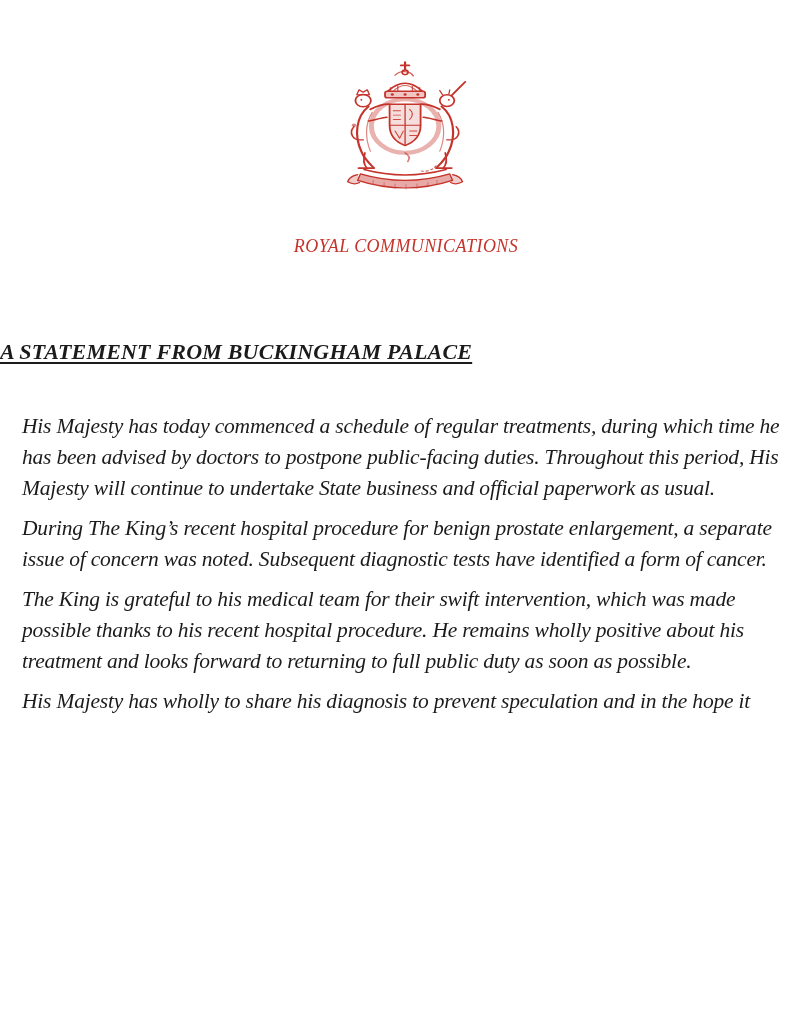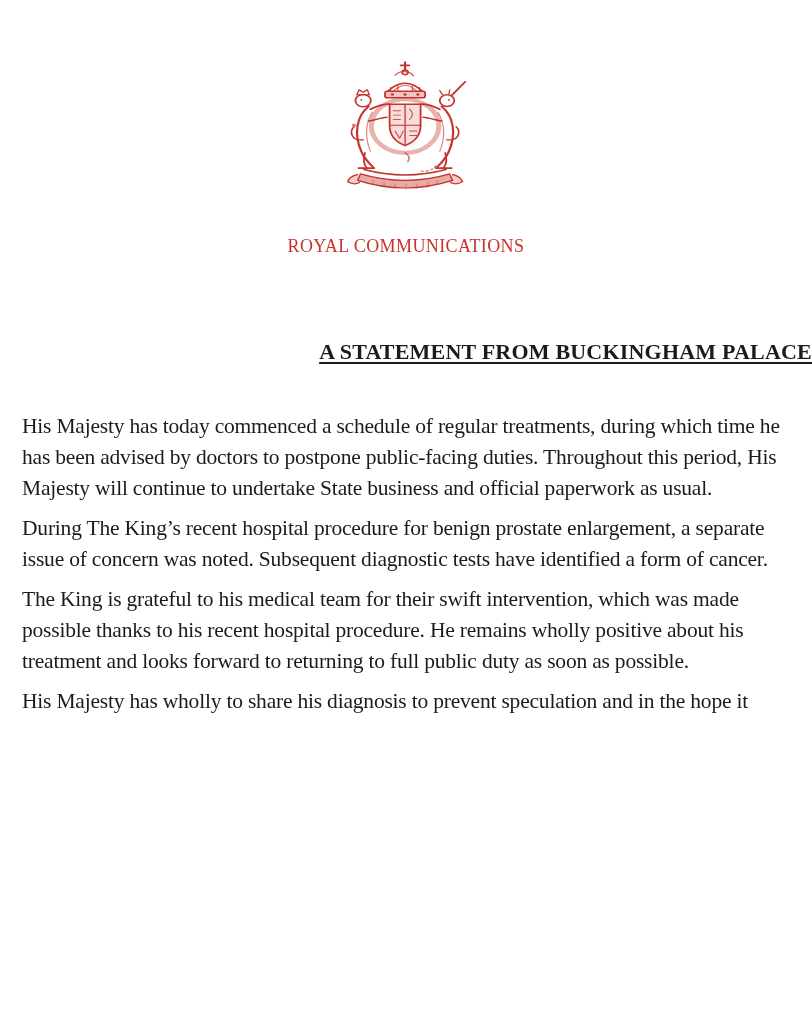--- a/index.html
+++ b/index.html
@@ -4,41 +4,41 @@
 <style>
   :root { --red:#c5342c; --ink:#1b1b1b; --paper:#ffffff; }
   * { box-sizing:border-box; }
   html,body { margin:0; padding:0; }
   body {
     width:812px; height:1024px;
     background:var(--paper);
     font-family:"Liberation Serif", serif;
     color:var(--ink);
   }
-  .page { position:relative; width:812px; height:716px; overflow:hidden; }
+  .page { position:relative; width:812px; height:716px; overflow:hidden;font-style:italic; }
 
   .crest {
     margin:60px auto 0;
     width:130px;
     text-align:center;
     color:var(--red);
   }
   .crest svg { display:block; margin:0 auto; }
 
   .org {
     margin-top:44px;
     text-align:center;
     font-size:18px;
     letter-spacing:0.4px;
     color:var(--red);
   }
 
   .title {
     margin:82px 0 0;
-    text-align:right;
+    text-align:left;
     font-size:22px;
     font-weight:700;
     letter-spacing:0.2px;
     text-decoration:underline;
     text-decoration-thickness:2px;
     text-underline-offset:3px;
   }
 
   .bodytext {
     margin:46px 32px 0 22px;

